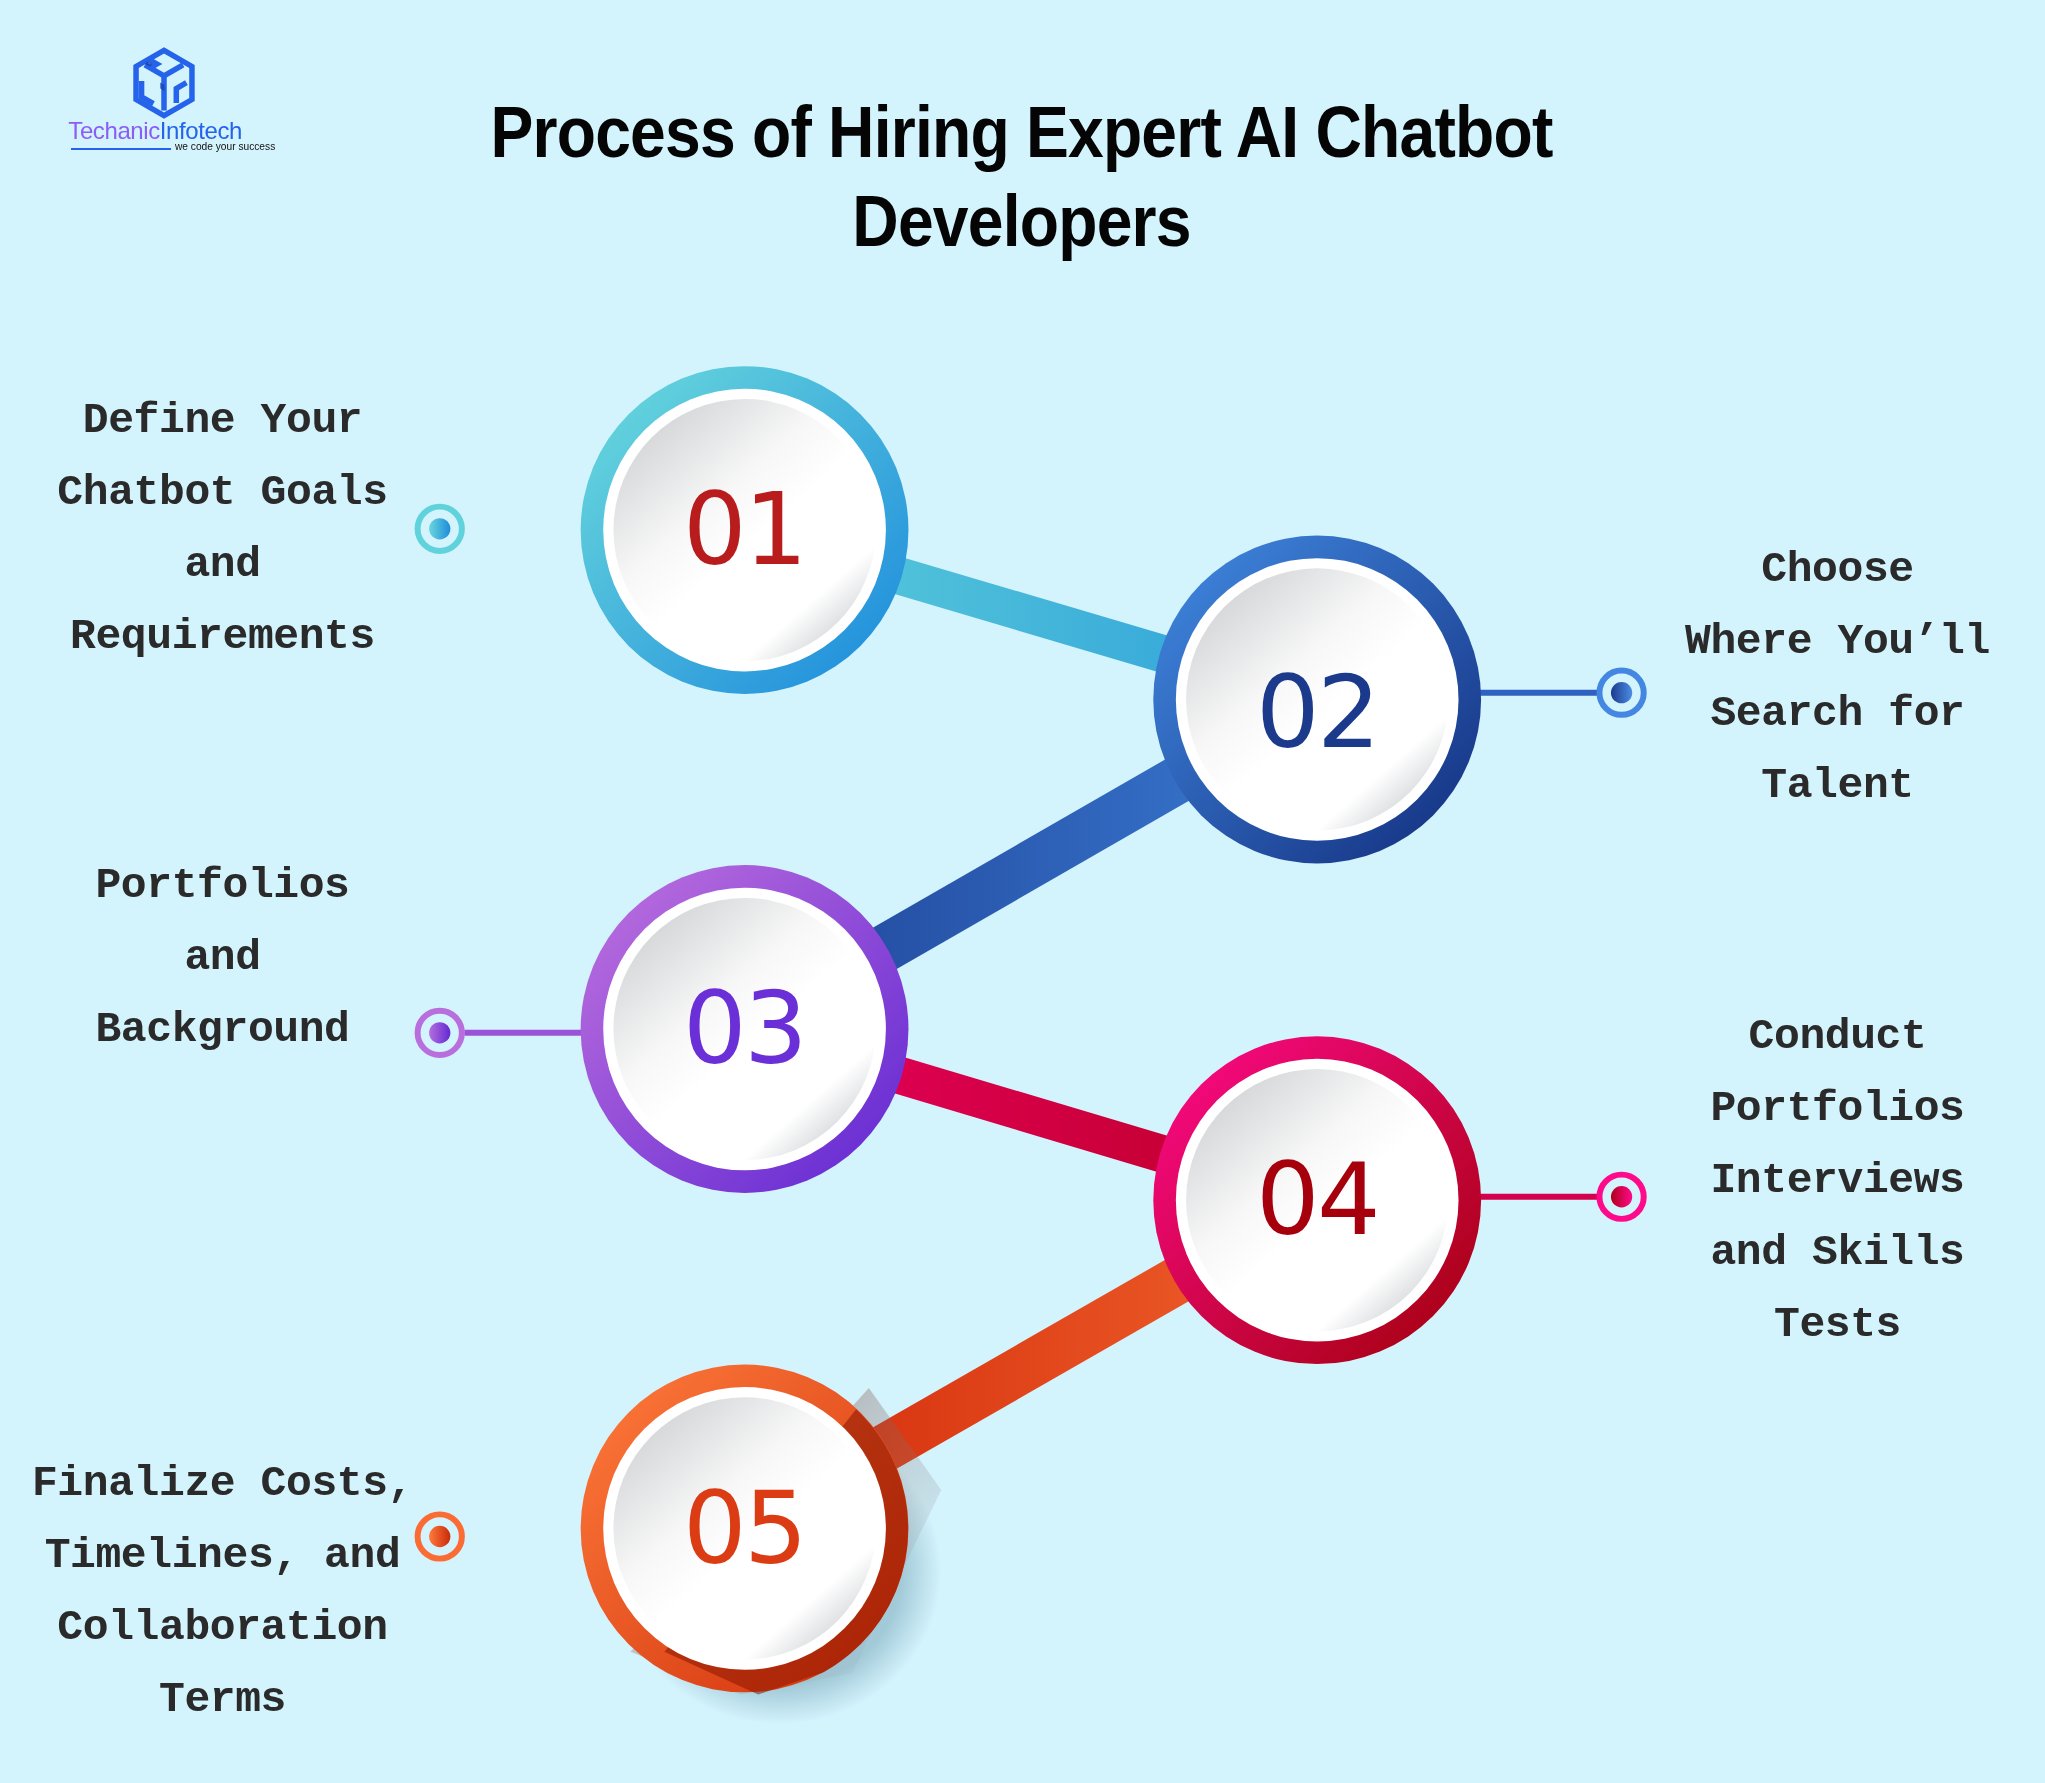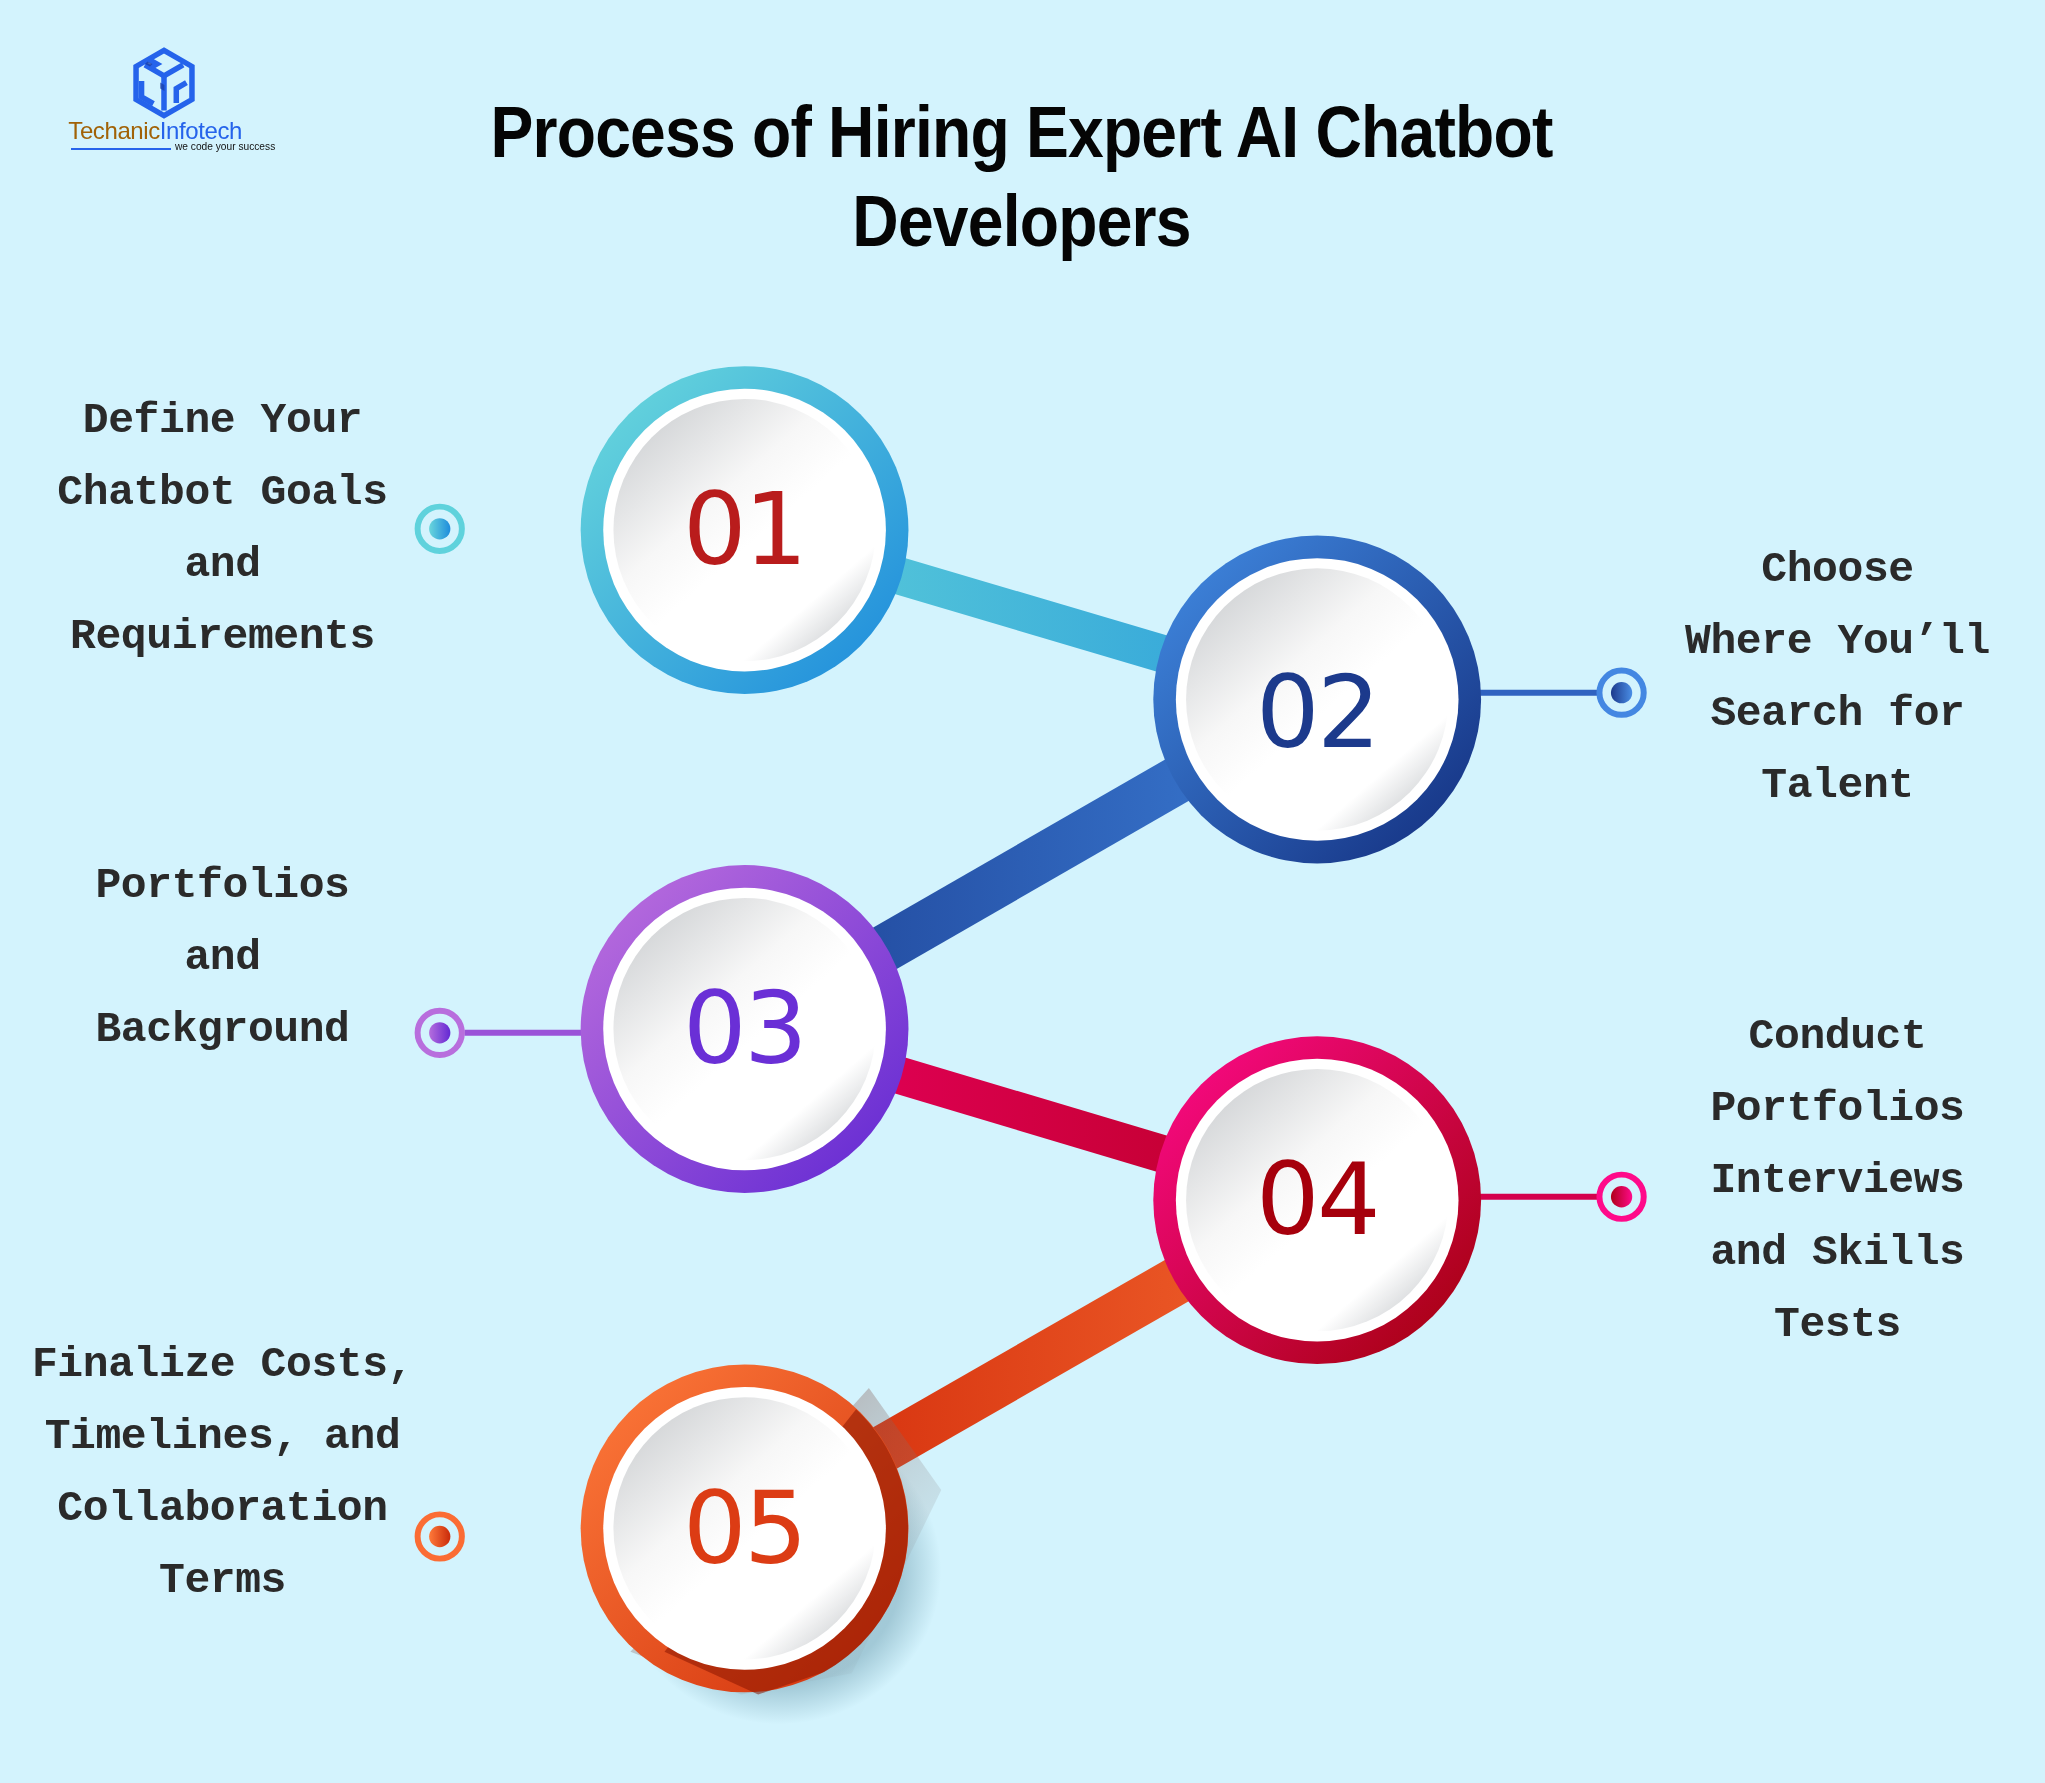--- a/index.html
+++ b/index.html
@@ -6,21 +6,21 @@
   body {
     width: 2046px; height: 1783px; position: relative; overflow: hidden;
     background: #d3f3fd;
     font-family: "Liberation Sans", "DejaVu Sans", sans-serif;
   }
   #canvas { position: absolute; left: 0; top: 0; width: 2046px; height: 1783px; }
 
   .logo { position: absolute; left: 64px; top: 43px; width: 213px; height: 119px; }
   .logo-mark { position: absolute; left: 68px; top: 4.3px; width: 64px; height: 72px; }
   .logo-name { position: absolute; left: 4.3px; top: 76px; font-size: 24px; letter-spacing: -0.4px; white-space: nowrap; line-height: 1; }
-  .logo-name .a { color: #a16207; text-align: center; }
+  .logo-name .a { color: #8b5cf6; text-align: center; }
   .logo-name .b { color: #2563eb; }
   .logo-underline { position: absolute; left: 7.2px; top: 105px; width: 100px; height: 2.1px; background: #2563eb; }
   .logo-tagline { position: absolute; left: 111px; top: 99px; font-size: 10.2px; color: #111; white-space: nowrap; line-height: 1; }
 
   .title {
     position: absolute; left: 255px; width: 1533px; top: 87px;
     text-align: center; font-weight: 700; color: #050505;
     font-size: 73px; line-height: 89px; letter-spacing: -0.9px;
     transform: scaleX(0.88); transform-origin: 50% 0;
   }
@@ -234,19 +234,19 @@
   <span>and</span>
   <span>Background</span>
 </div>
 <div class="step-text" style="left:1646px; top:1001px;">
   <span>Conduct</span>
   <span>Portfolios</span>
   <span>Interviews</span>
   <span>and Skills</span>
   <span>Tests</span>
 </div>
-<div class="step-text" style="left:31px; top:1329px;">
+<div class="step-text" style="left:31px; top:1448px;">
   <span>Finalize Costs,</span>
   <span>Timelines, and</span>
   <span>Collaboration</span>
   <span>Terms</span>
 </div>
 
 
 </body></html>

